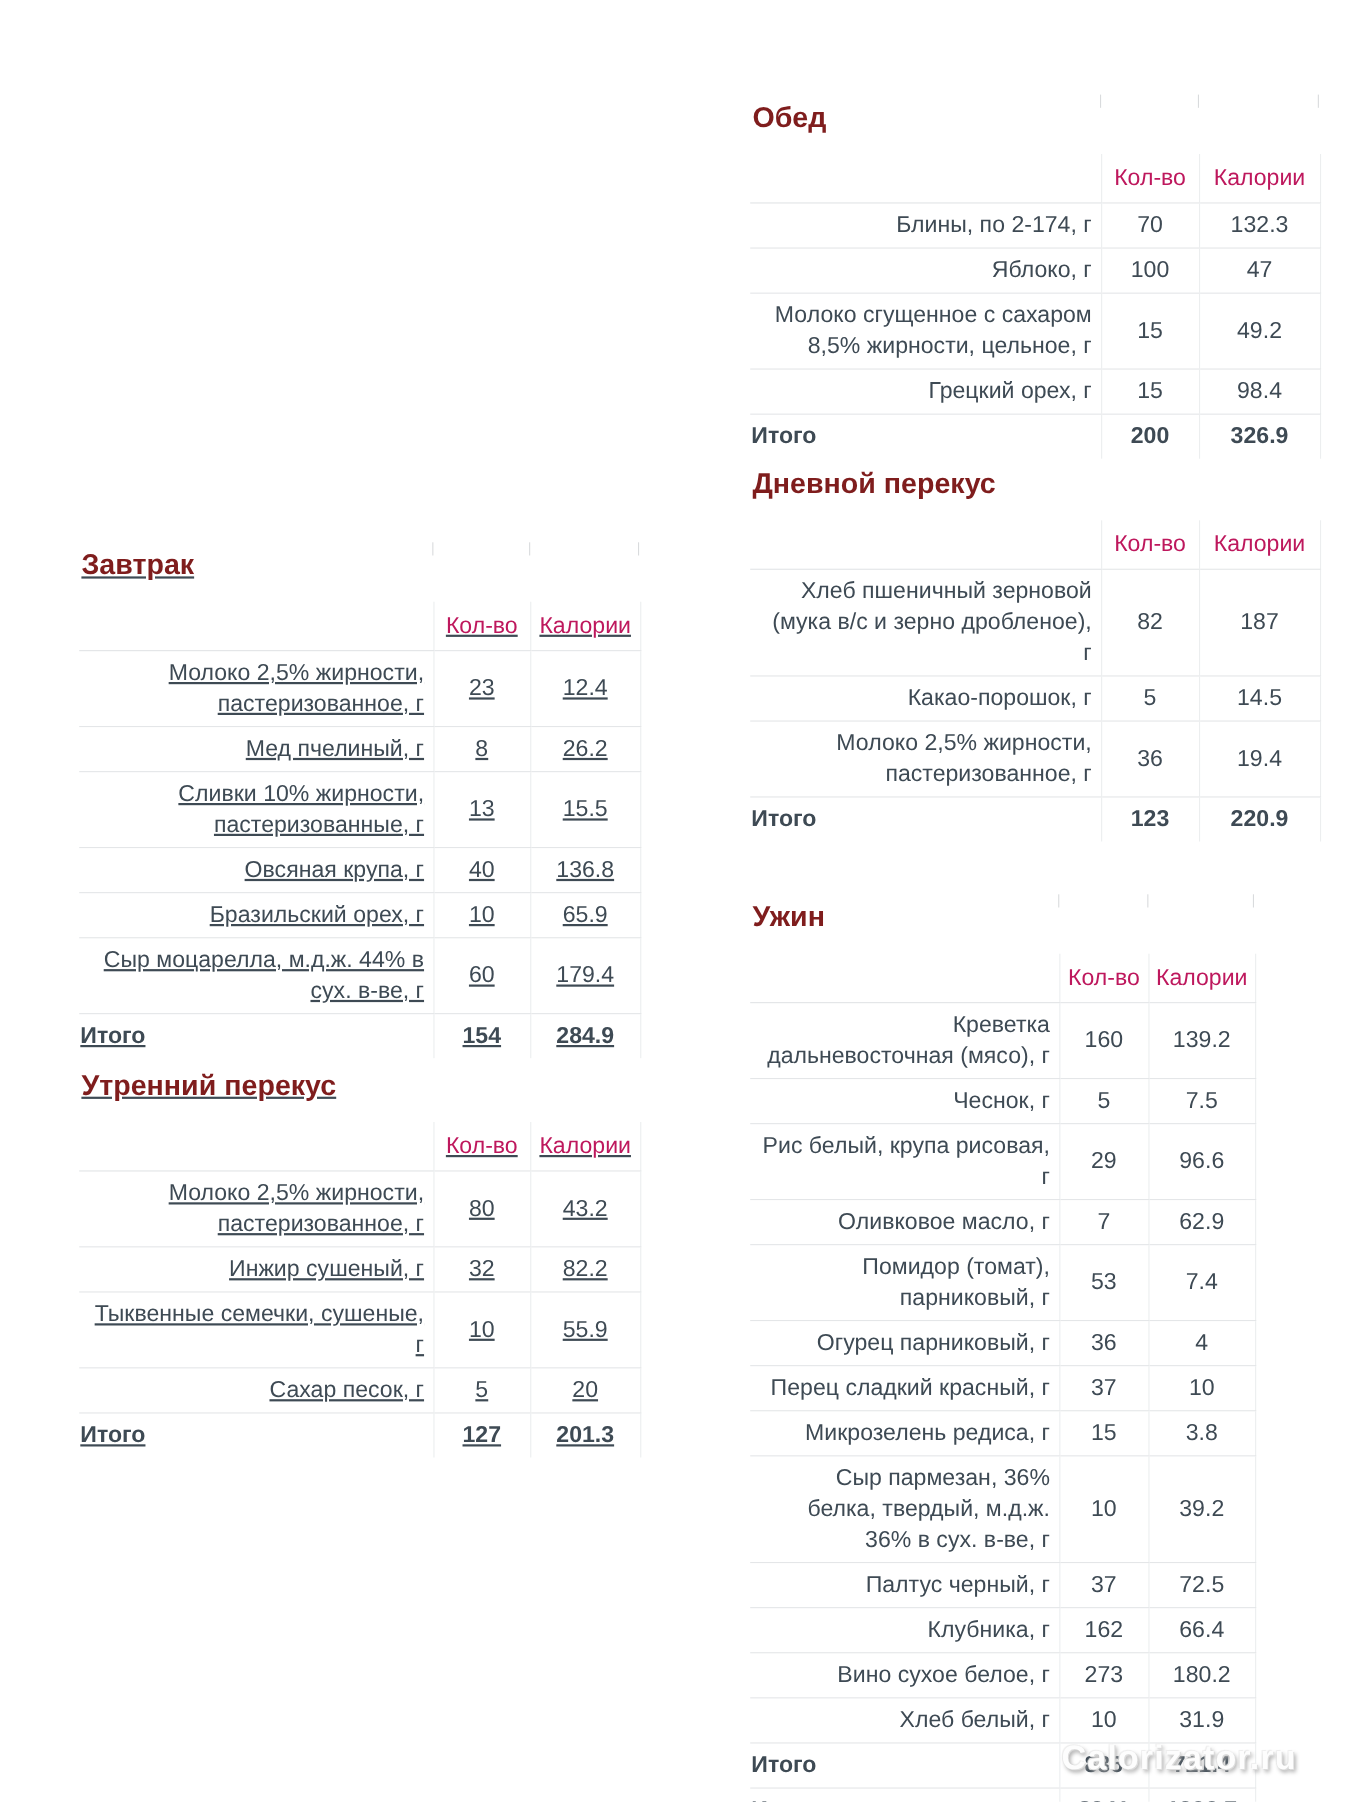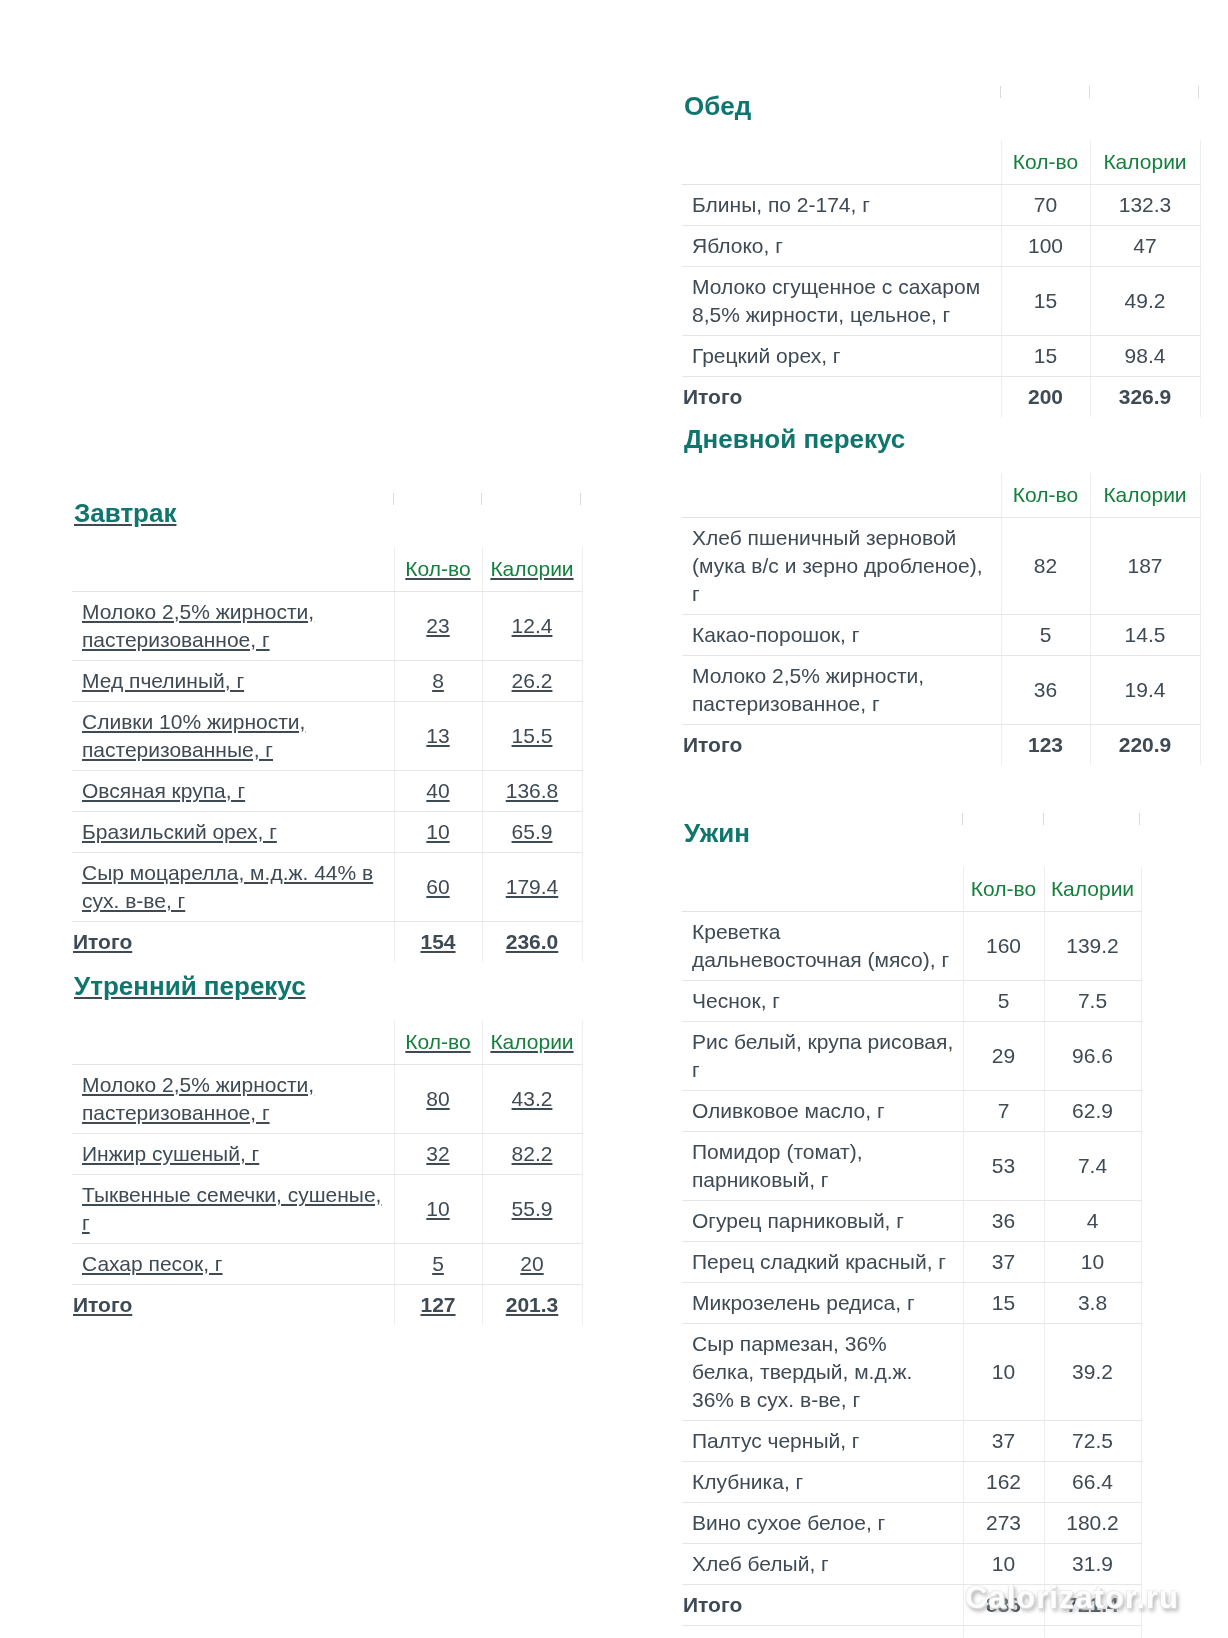--- a/index.html
+++ b/index.html
@@ -8,21 +8,21 @@
     font-family:"Liberation Sans","DejaVu Sans",sans-serif;
     color:#3e4a54;
   }
   .page{position:relative;width:1228px;height:1638px;background:#fff;overflow:hidden;}
   .col{position:absolute;}
   .col-left{left:72px;top:497px;width:512px;text-decoration:underline;}
   .col-right{left:682px;top:90px;width:520px;}
 
   .meal-section{position:relative;}
   .meal-title{
-    margin:0 0 18px 2px;font-size:26px;line-height:32px;font-weight:700;color:#0f766e;
+    margin:0 0 18px 2px;font-size:26px;line-height:32px;font-weight:700;color:#7f1d1d;
   }
   .sec-morning-snack{margin-top:8px;}
   .sec-day-snack{margin-top:6px;}
   .sec-dinner{margin-top:52px;}
 
   .twrap{position:relative;}
   .ticks i{position:absolute;top:-54px;width:1px;height:12px;background:#d9dbdd;display:block;}
   .sec-breakfast .ticks i:nth-child(1){left:321px;}
   .sec-breakfast .ticks i:nth-child(2){left:409px;}
   .sec-breakfast .ticks i:nth-child(3){left:508px;}
@@ -38,23 +38,23 @@
   .tbl-b{width:518px;}
   .tbl-c{width:459px;}
   .tbl-a col.c-name{width:322px;} .tbl-a col.c-qty{width:88px;} .tbl-a col.c-cal{width:100px;}
   .tbl-b col.c-name{width:319px;} .tbl-b col.c-qty{width:89px;} .tbl-b col.c-cal{width:110px;}
   .tbl-c col.c-name{width:281px;} .tbl-c col.c-qty{width:81px;} .tbl-c col.c-cal{width:97px;}
 
   .meal-table th,.meal-table td{
     border-bottom:1px solid #e4e6e8;line-height:28px;vertical-align:middle;
     font-weight:400;
   }
-  .meal-table th{padding:8px 4px;text-align:center;color:#15803d;}
+  .meal-table th{padding:8px 4px;text-align:center;color:#be185d;}
   .meal-table th.h-name{border-bottom-color:#e1e4e6;}
-  .meal-table td.name{padding:6px 8px 6px 10px;text-align:left;}
+  .meal-table td.name{padding:6px 8px 6px 10px;text-align:right;}
   .meal-table td.num{padding:6px 2px;text-align:center;}
   .meal-table .vb{border-left:1px solid #eceeef;}
   .meal-table .vr{border-right:1px solid #eceeef;}
   .meal-table tr.total-row td{font-weight:700;}
   .meal-table td.total-label{text-align:left;padding-right:14px;font-weight:700;}
   .meal-table tr.no-b td{border-bottom:none;}
 
   .watermark{
     position:absolute;left:965px;top:1580px;
     font-size:31px;font-weight:700;letter-spacing:1px;color:#fdfdfd;
@@ -115,21 +115,21 @@
                 <td class="num vb vr">65.9</td>
               </tr>
               <tr>
                 <td class="name">Сыр моцарелла, м.д.ж. 44% в сух. в-ве, г</td>
                 <td class="num vb">60</td>
                 <td class="num vb vr">179.4</td>
               </tr>
               <tr class="total-row no-b">
                 <td class="total-label">Итого</td>
                 <td class="num vb">154</td>
-                <td class="num vb vr">236.0</td>
+                <td class="num vb vr">284.9</td>
               </tr>
             </tbody>
           </table>
         </div>
       </section>
       <section class="meal-section sec-morning-snack">
         <h2 class="meal-title">Утренний перекус</h2>
         <div class="twrap">
           <table class="meal-table tbl-a">
             <colgroup>

